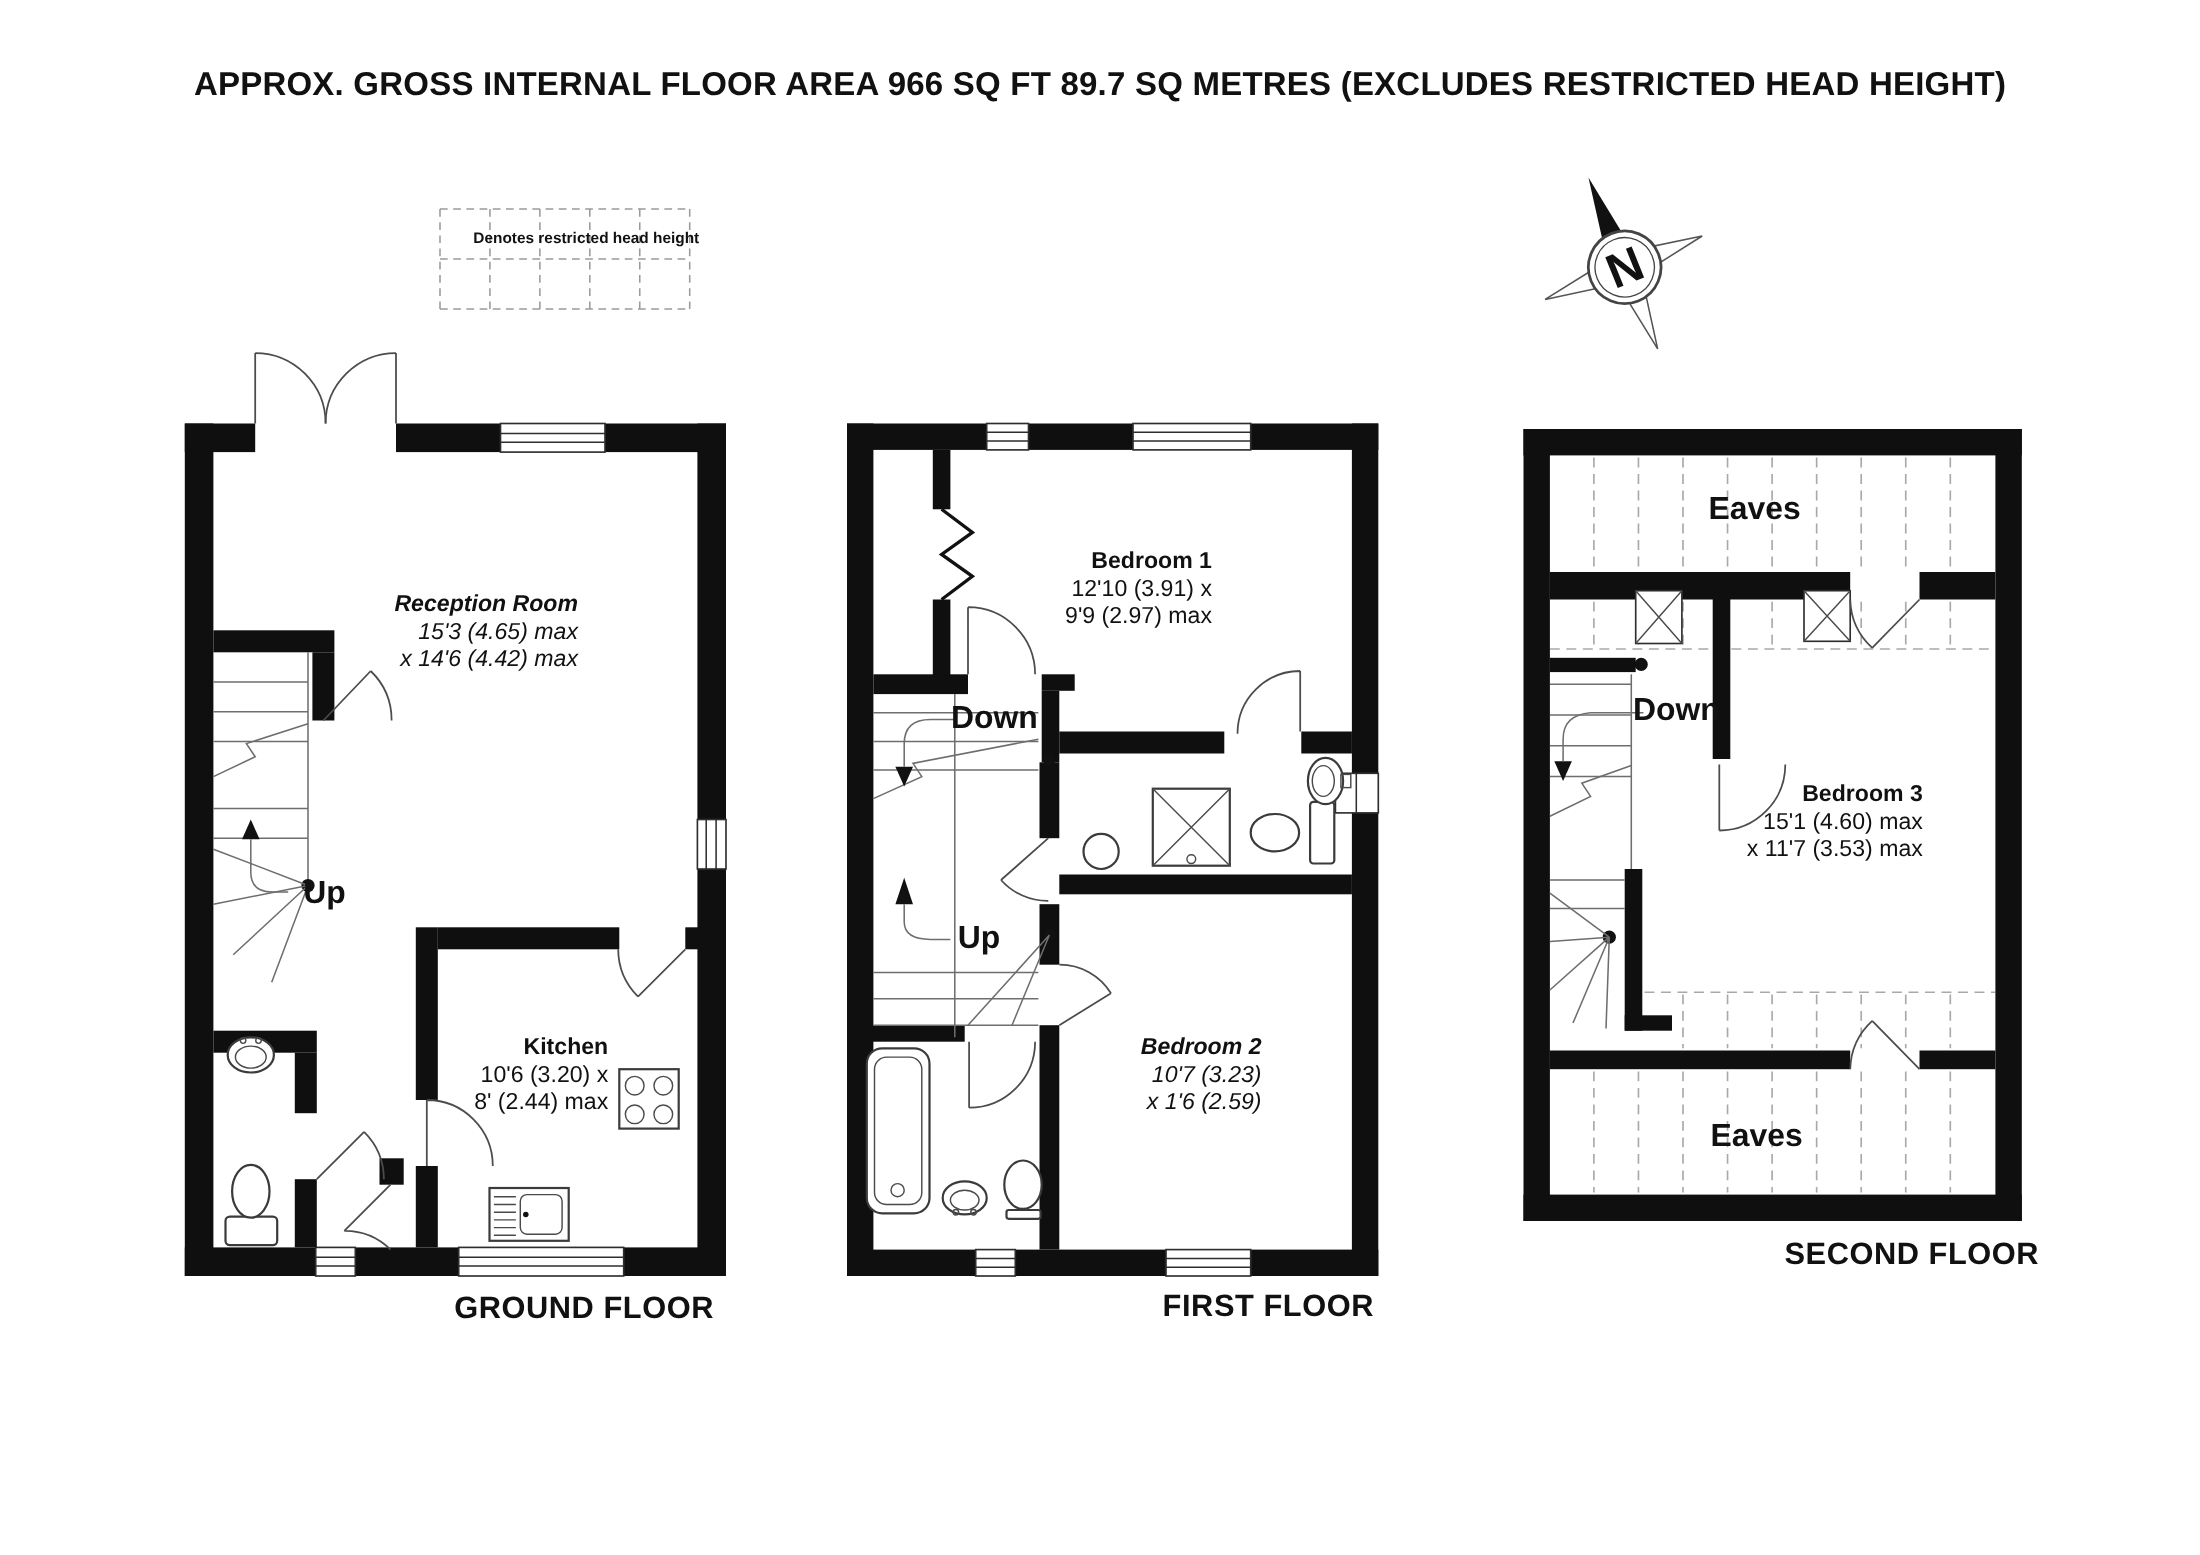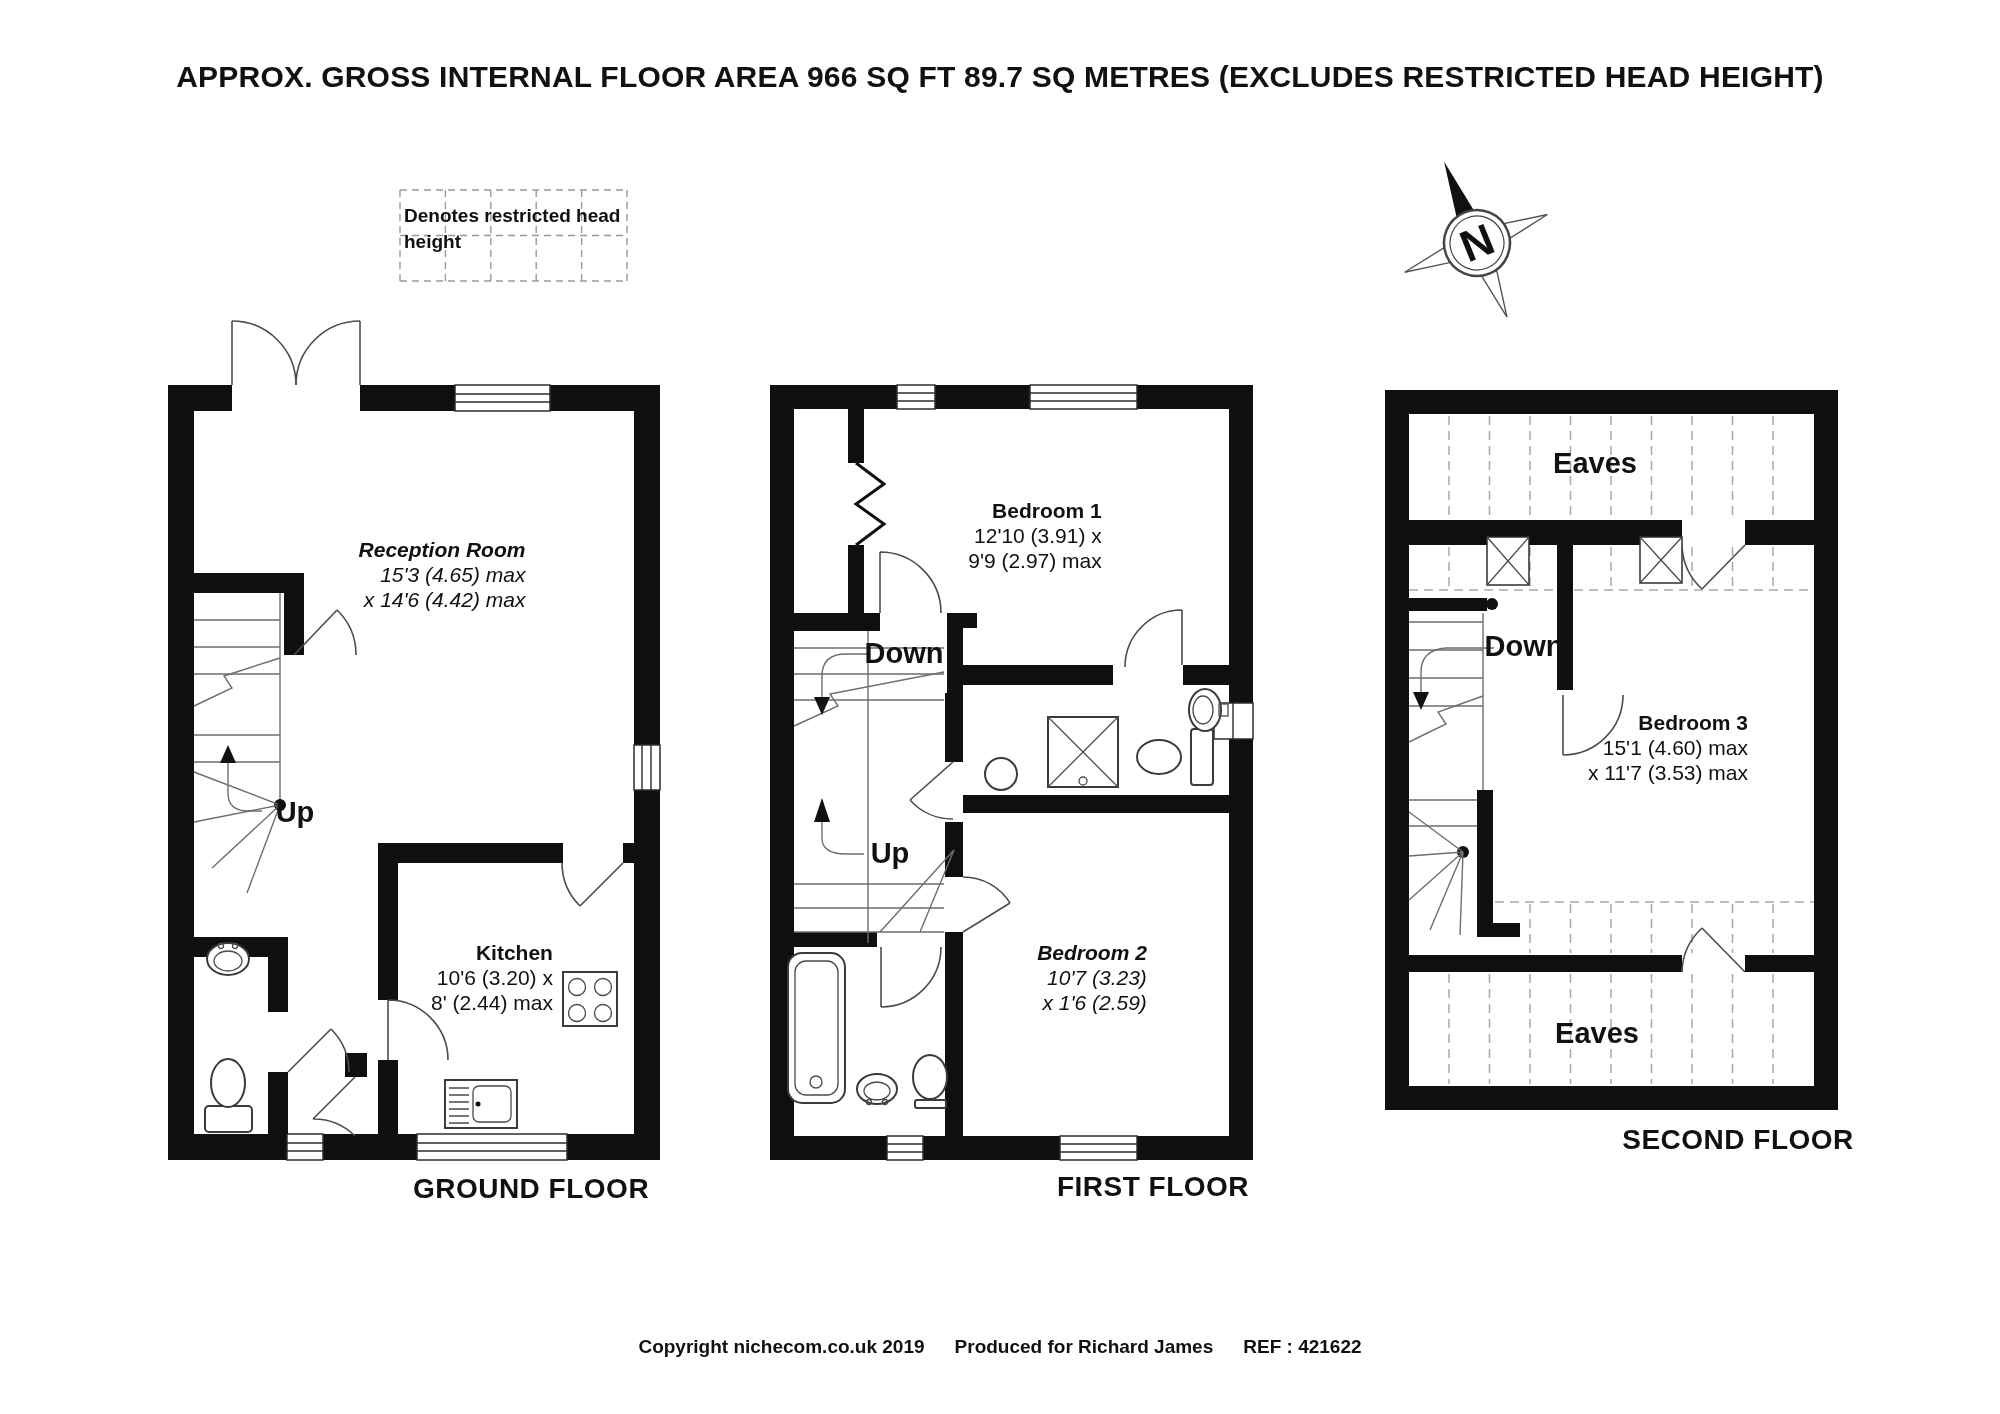--- a/index.html
+++ b/index.html
@@ -15,22 +15,22 @@
   .stair{stroke:#6e6e6e;stroke-width:1.4;fill:none;}
   .dot{fill:#111;}
   .arrow{fill:#111;}
   .dash{stroke:#a9a9a9;stroke-width:1.5;fill:none;stroke-dasharray:9 6;}
   .legendline{stroke:#9a9a9a;stroke-width:1.4;fill:none;stroke-dasharray:7 5;}
   .compasspt{fill:#ffffff;stroke:#555;stroke-width:1.4;}
   .compassN{fill:#111;stroke:none;}
 
   .page-title{position:absolute;top:60px;left:0;width:100%;text-align:center;
       font-size:30px;font-weight:700;letter-spacing:.2px;}
-  .legend-label{position:absolute;left:513px;top:203px;transform:translateX(-50%);
-      width:218px;font-size:19px;font-weight:700;line-height:26px;}
+  .legend-label{position:absolute;left:533px;top:203px;transform:translateX(-50%);
+      width:218px;text-align:center;font-size:14px;font-weight:700;line-height:26px;}
   .room-label{position:absolute;transform:translate(-50%,-50%);text-align:right;
       font-size:21px;line-height:25px;white-space:nowrap;}
   .room-label .room-name{font-weight:700;}
   .small-label{position:absolute;transform:translate(-50%,-50%);
       font-size:29px;font-weight:700;white-space:nowrap;}
   .floor-caption{position:absolute;transform:translate(-50%,-50%);
       font-size:28px;font-weight:700;letter-spacing:.5px;white-space:nowrap;}
   .footer{position:absolute;top:1336px;left:0;width:100%;display:flex;
       justify-content:center;gap:30px;font-size:19px;font-weight:700;}
 </style>
@@ -323,19 +323,14 @@
 <div class="small-label" style="left:904px;top:653px;">Down</div>
 <div class="small-label" style="left:890px;top:853px;">Up</div>
 <div class="small-label" style="left:1524px;top:646px;">Down</div>
 <div class="small-label" style="left:1595px;top:463px;">Eaves</div>
 <div class="small-label" style="left:1597px;top:1033px;">Eaves</div>
 
 <div class="floor-caption" style="left:531px;top:1189px;">GROUND FLOOR</div>
 <div class="floor-caption" style="left:1153px;top:1187px;text-align:center;">FIRST FLOOR</div>
 <div class="floor-caption" style="left:1738px;top:1140px;">SECOND FLOOR</div>
 
-<div class="footer">
-  <span>Copyright nichecom.co.uk 2019</span>
-  <span>Produced for Richard James</span>
-  <span>REF :  421622</span>
-</div>
 
 </div>
 
 </body></html>

